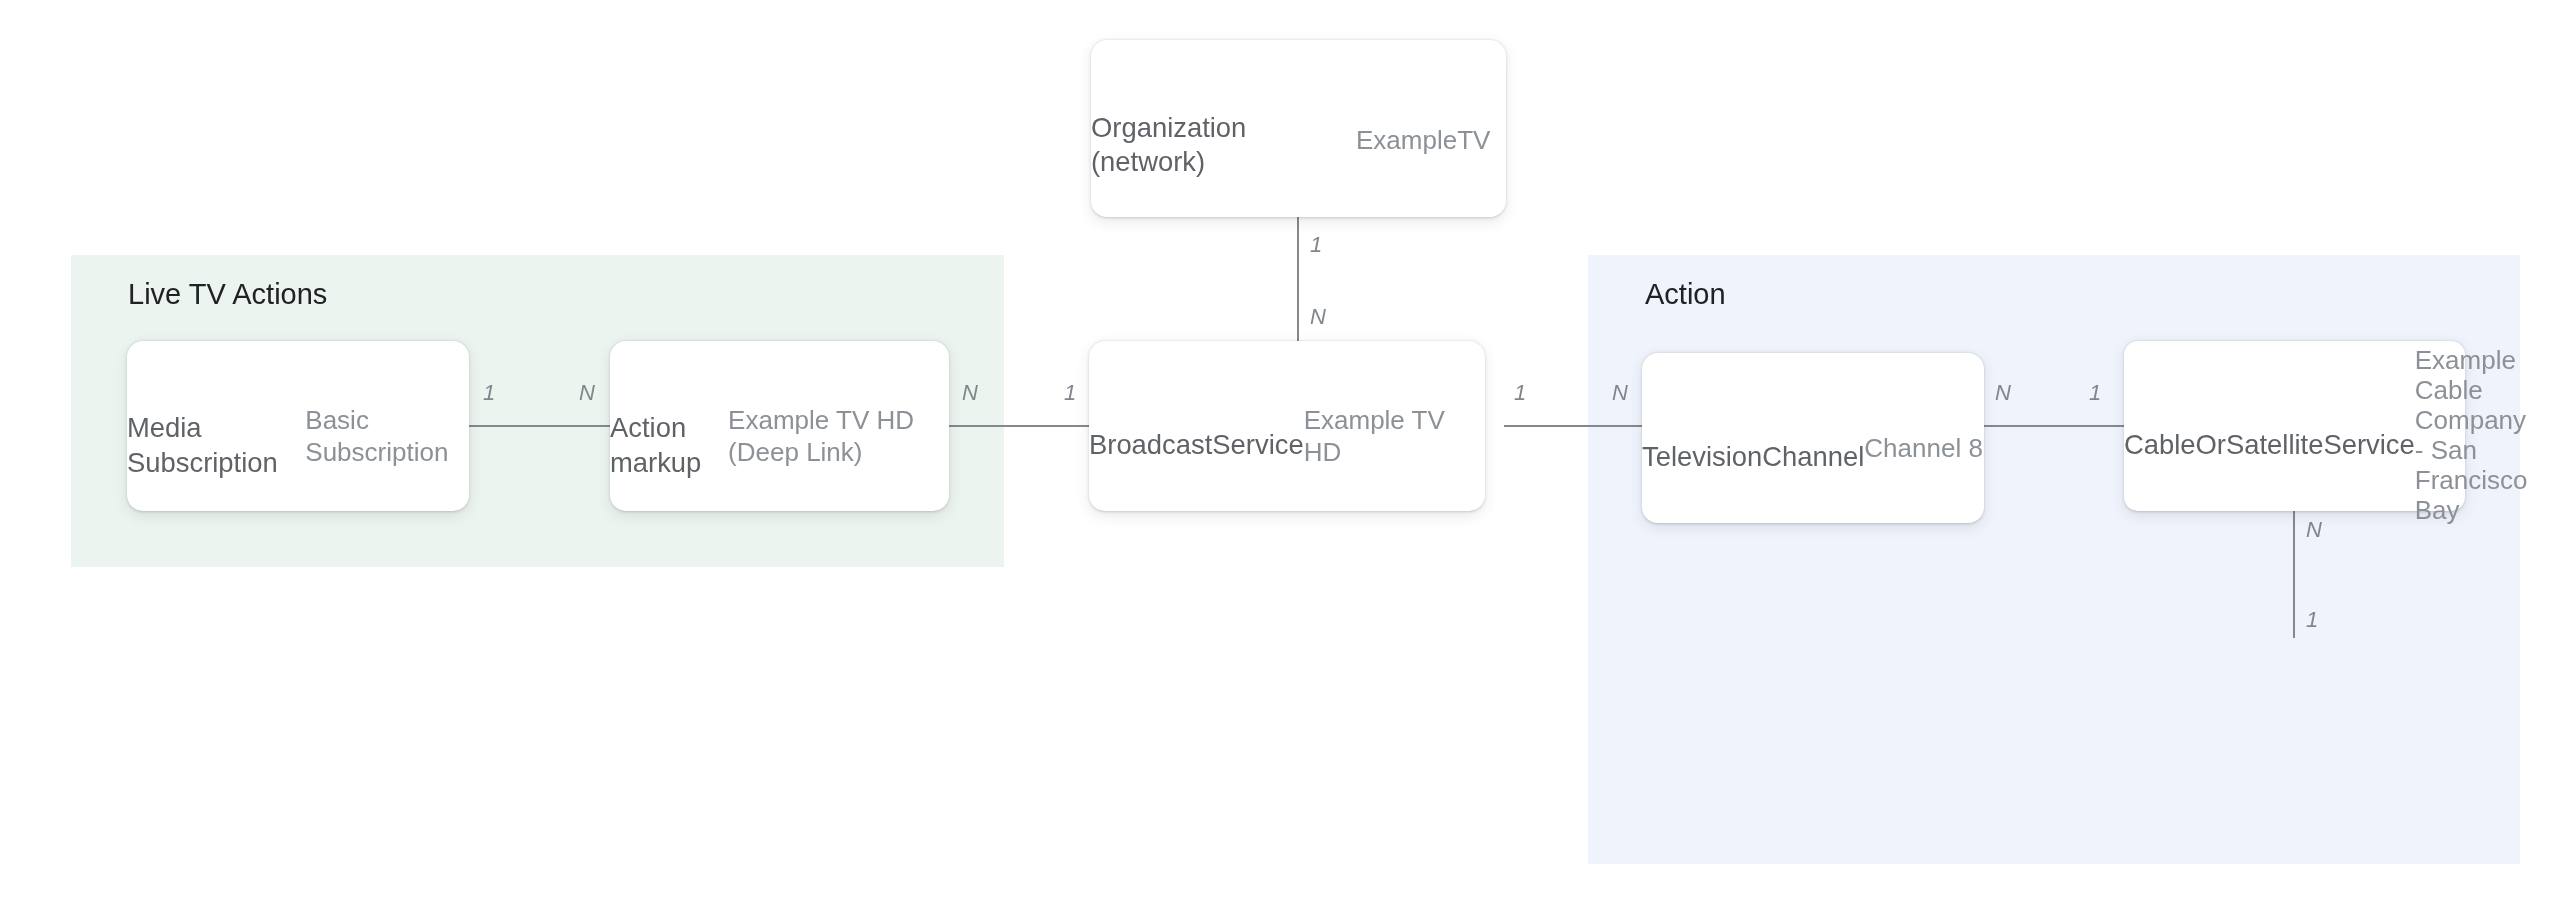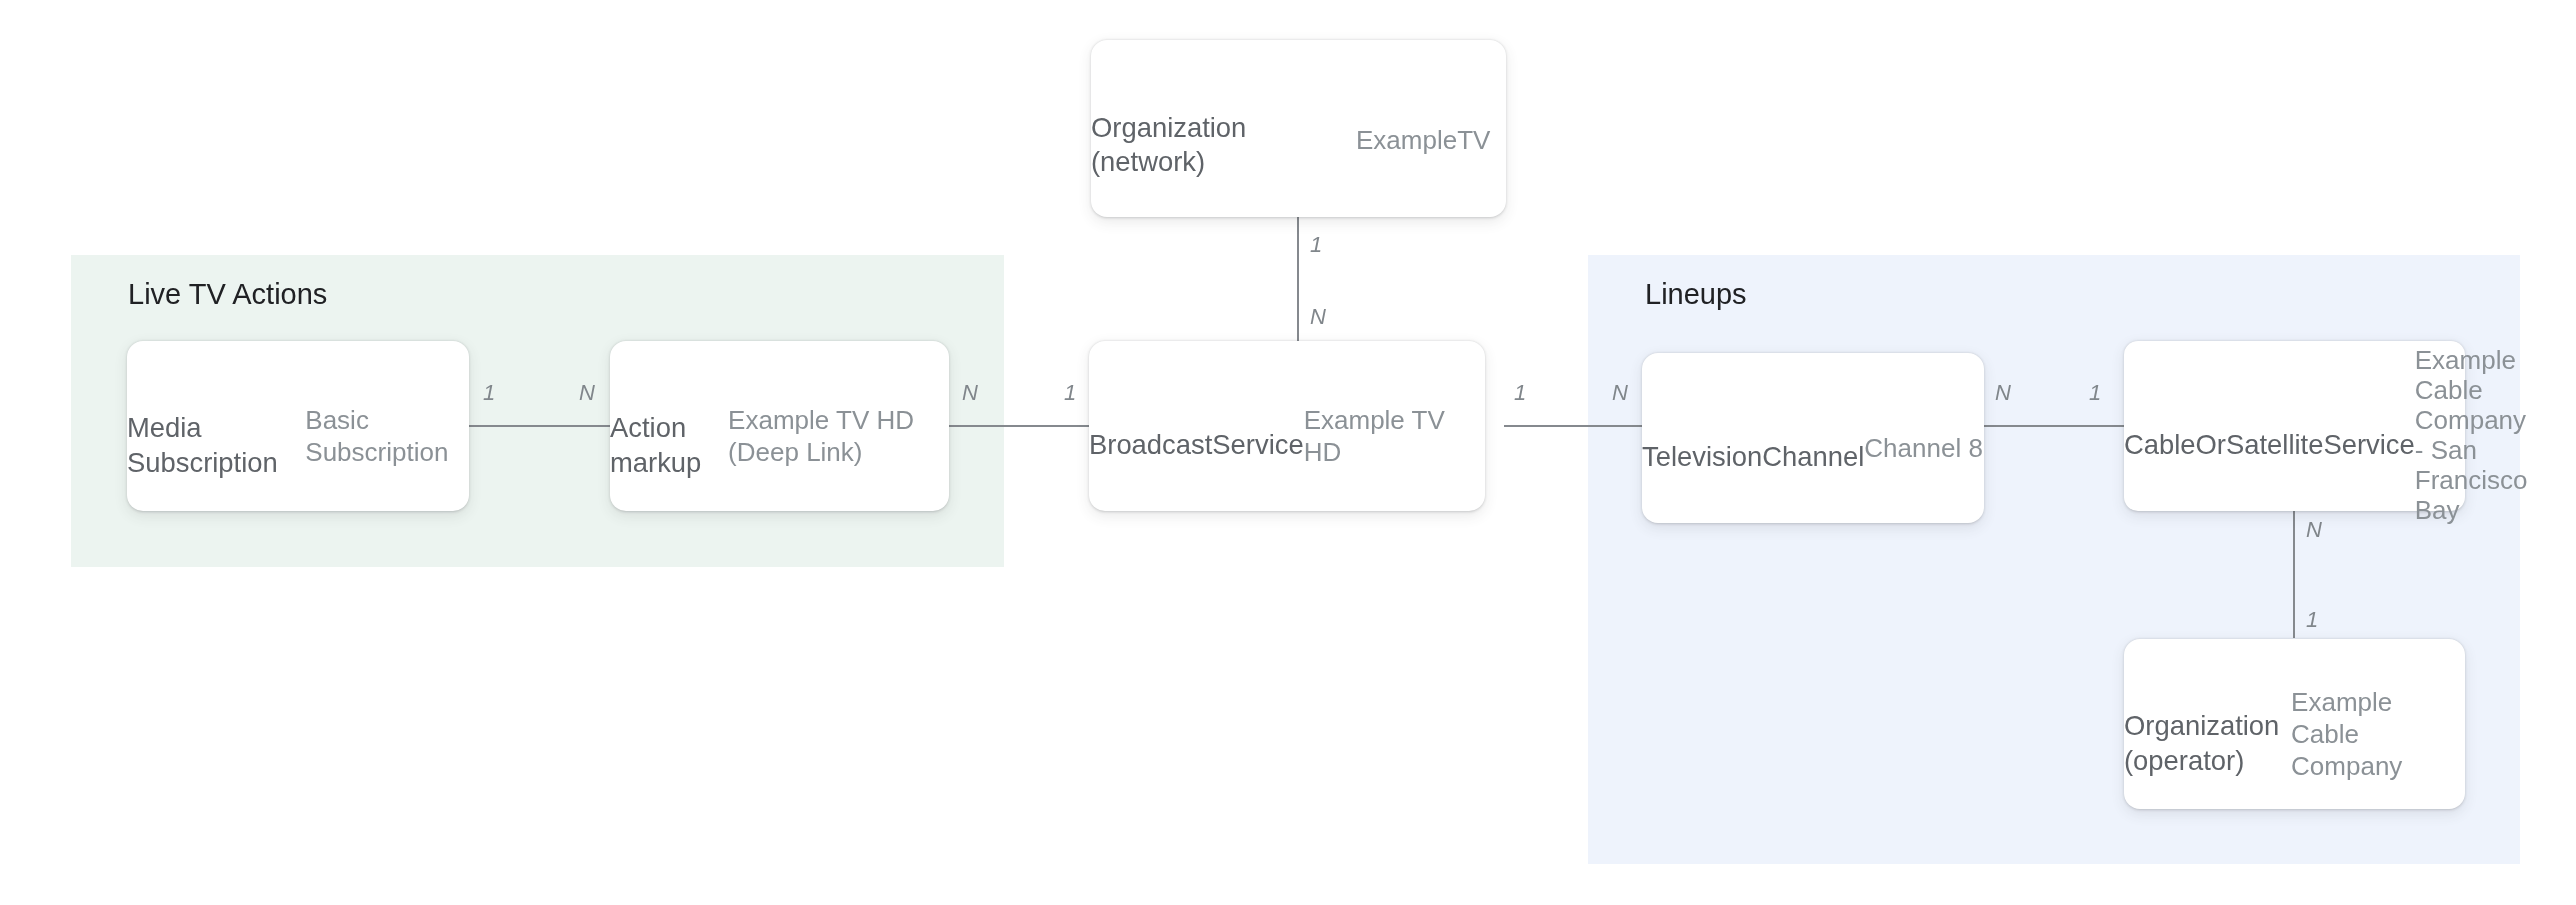--- a/index.html
+++ b/index.html
@@ -87,21 +87,21 @@
 </head>
 <body>
 
 <div class="canvas">
 
   <div class="region region-green">
     <div class="region-title">Live TV Actions</div>
   </div>
 
   <div class="region region-blue">
-    <div class="region-title">Lineups</div>
+    <div class="region-title">Action</div>
   </div>
 
   <div class="vline line-network-broadcast"></div>
   <div class="hline line-mediasub-action"></div>
   <div class="hline line-action-broadcast"></div>
   <div class="hline line-broadcast-channel"></div>
   <div class="hline line-channel-cable"></div>
   <div class="vline line-cable-operator"></div>
 
   <div class="card-label lbl-nb-1">1</div>
@@ -145,19 +145,15 @@
   <div class="card mid television-channel">
     <div class="card-title">TelevisionChannel</div>
     <div class="card-subtitle">Channel 8</div>
   </div>
 
   <div class="card mid cable-satellite">
     <div class="card-title">CableOrSatelliteService</div>
     <div class="card-subtitle">Example Cable Company - San Francisco Bay</div>
   </div>
 
-  <div class="card operator">
-    <div class="card-title">Organization (operator)</div>
-    <div class="card-subtitle">Example Cable Company</div>
-  </div>
 
 </div>
 
 
 </body></html>

